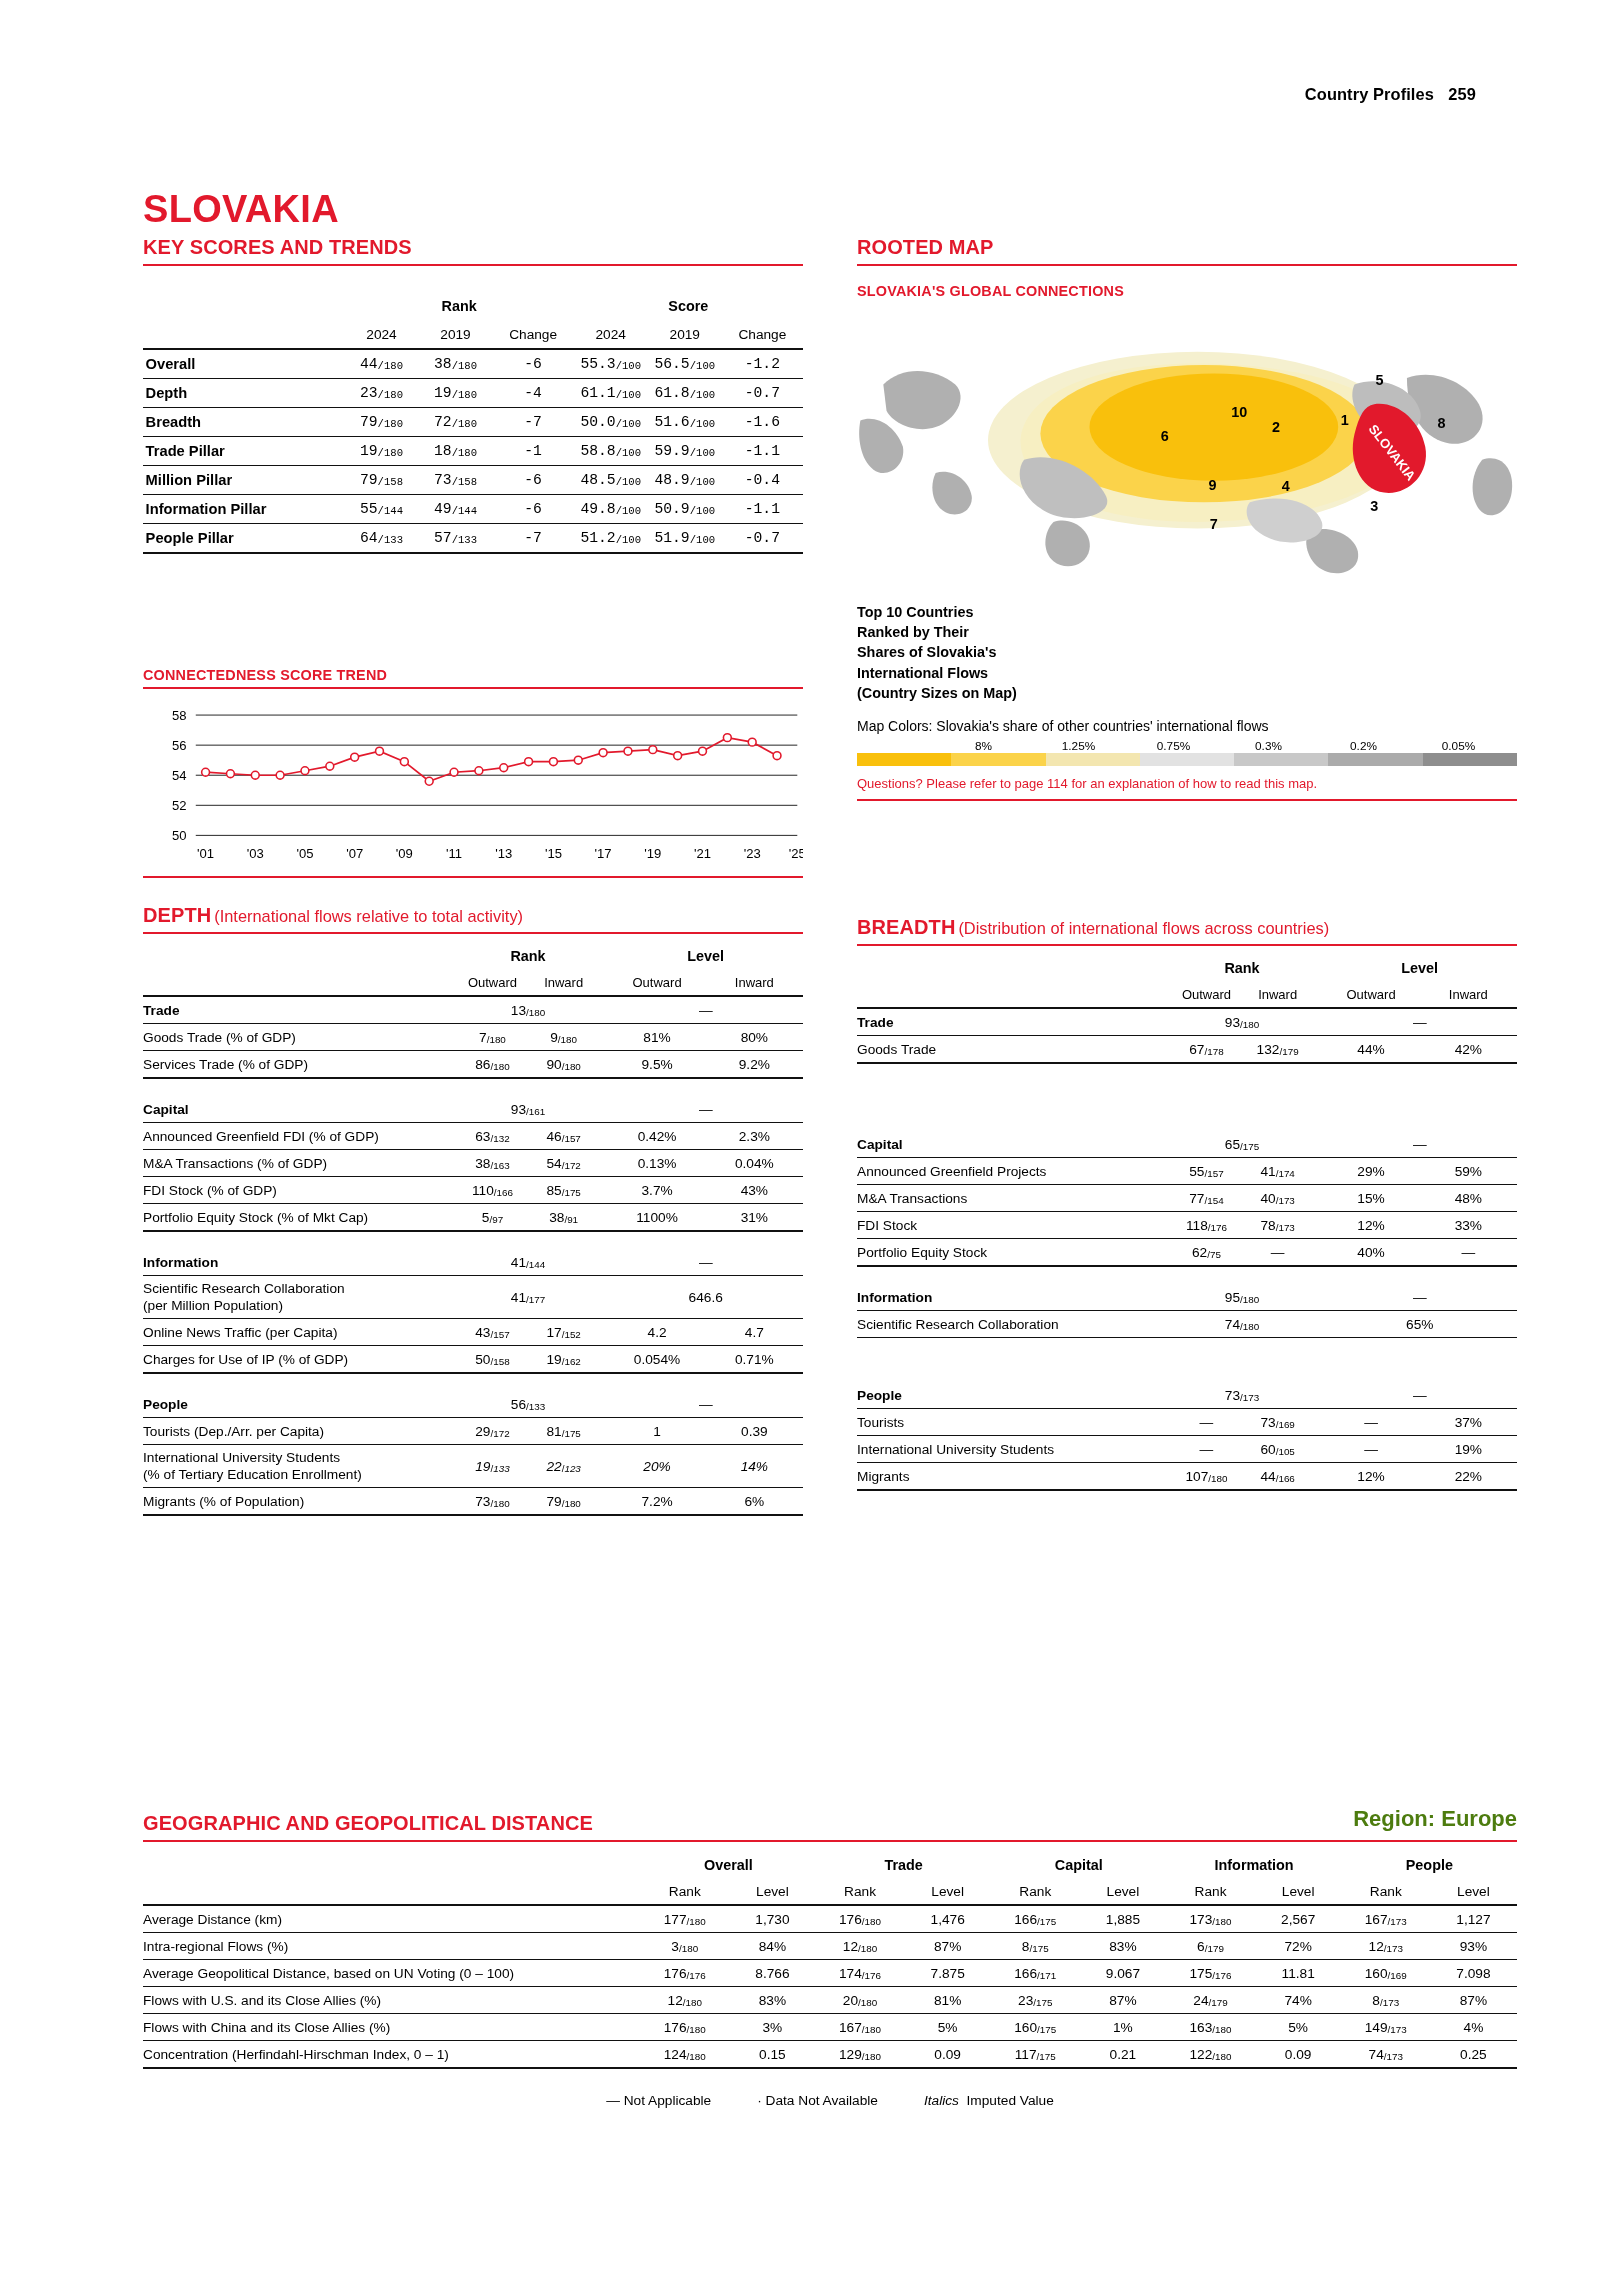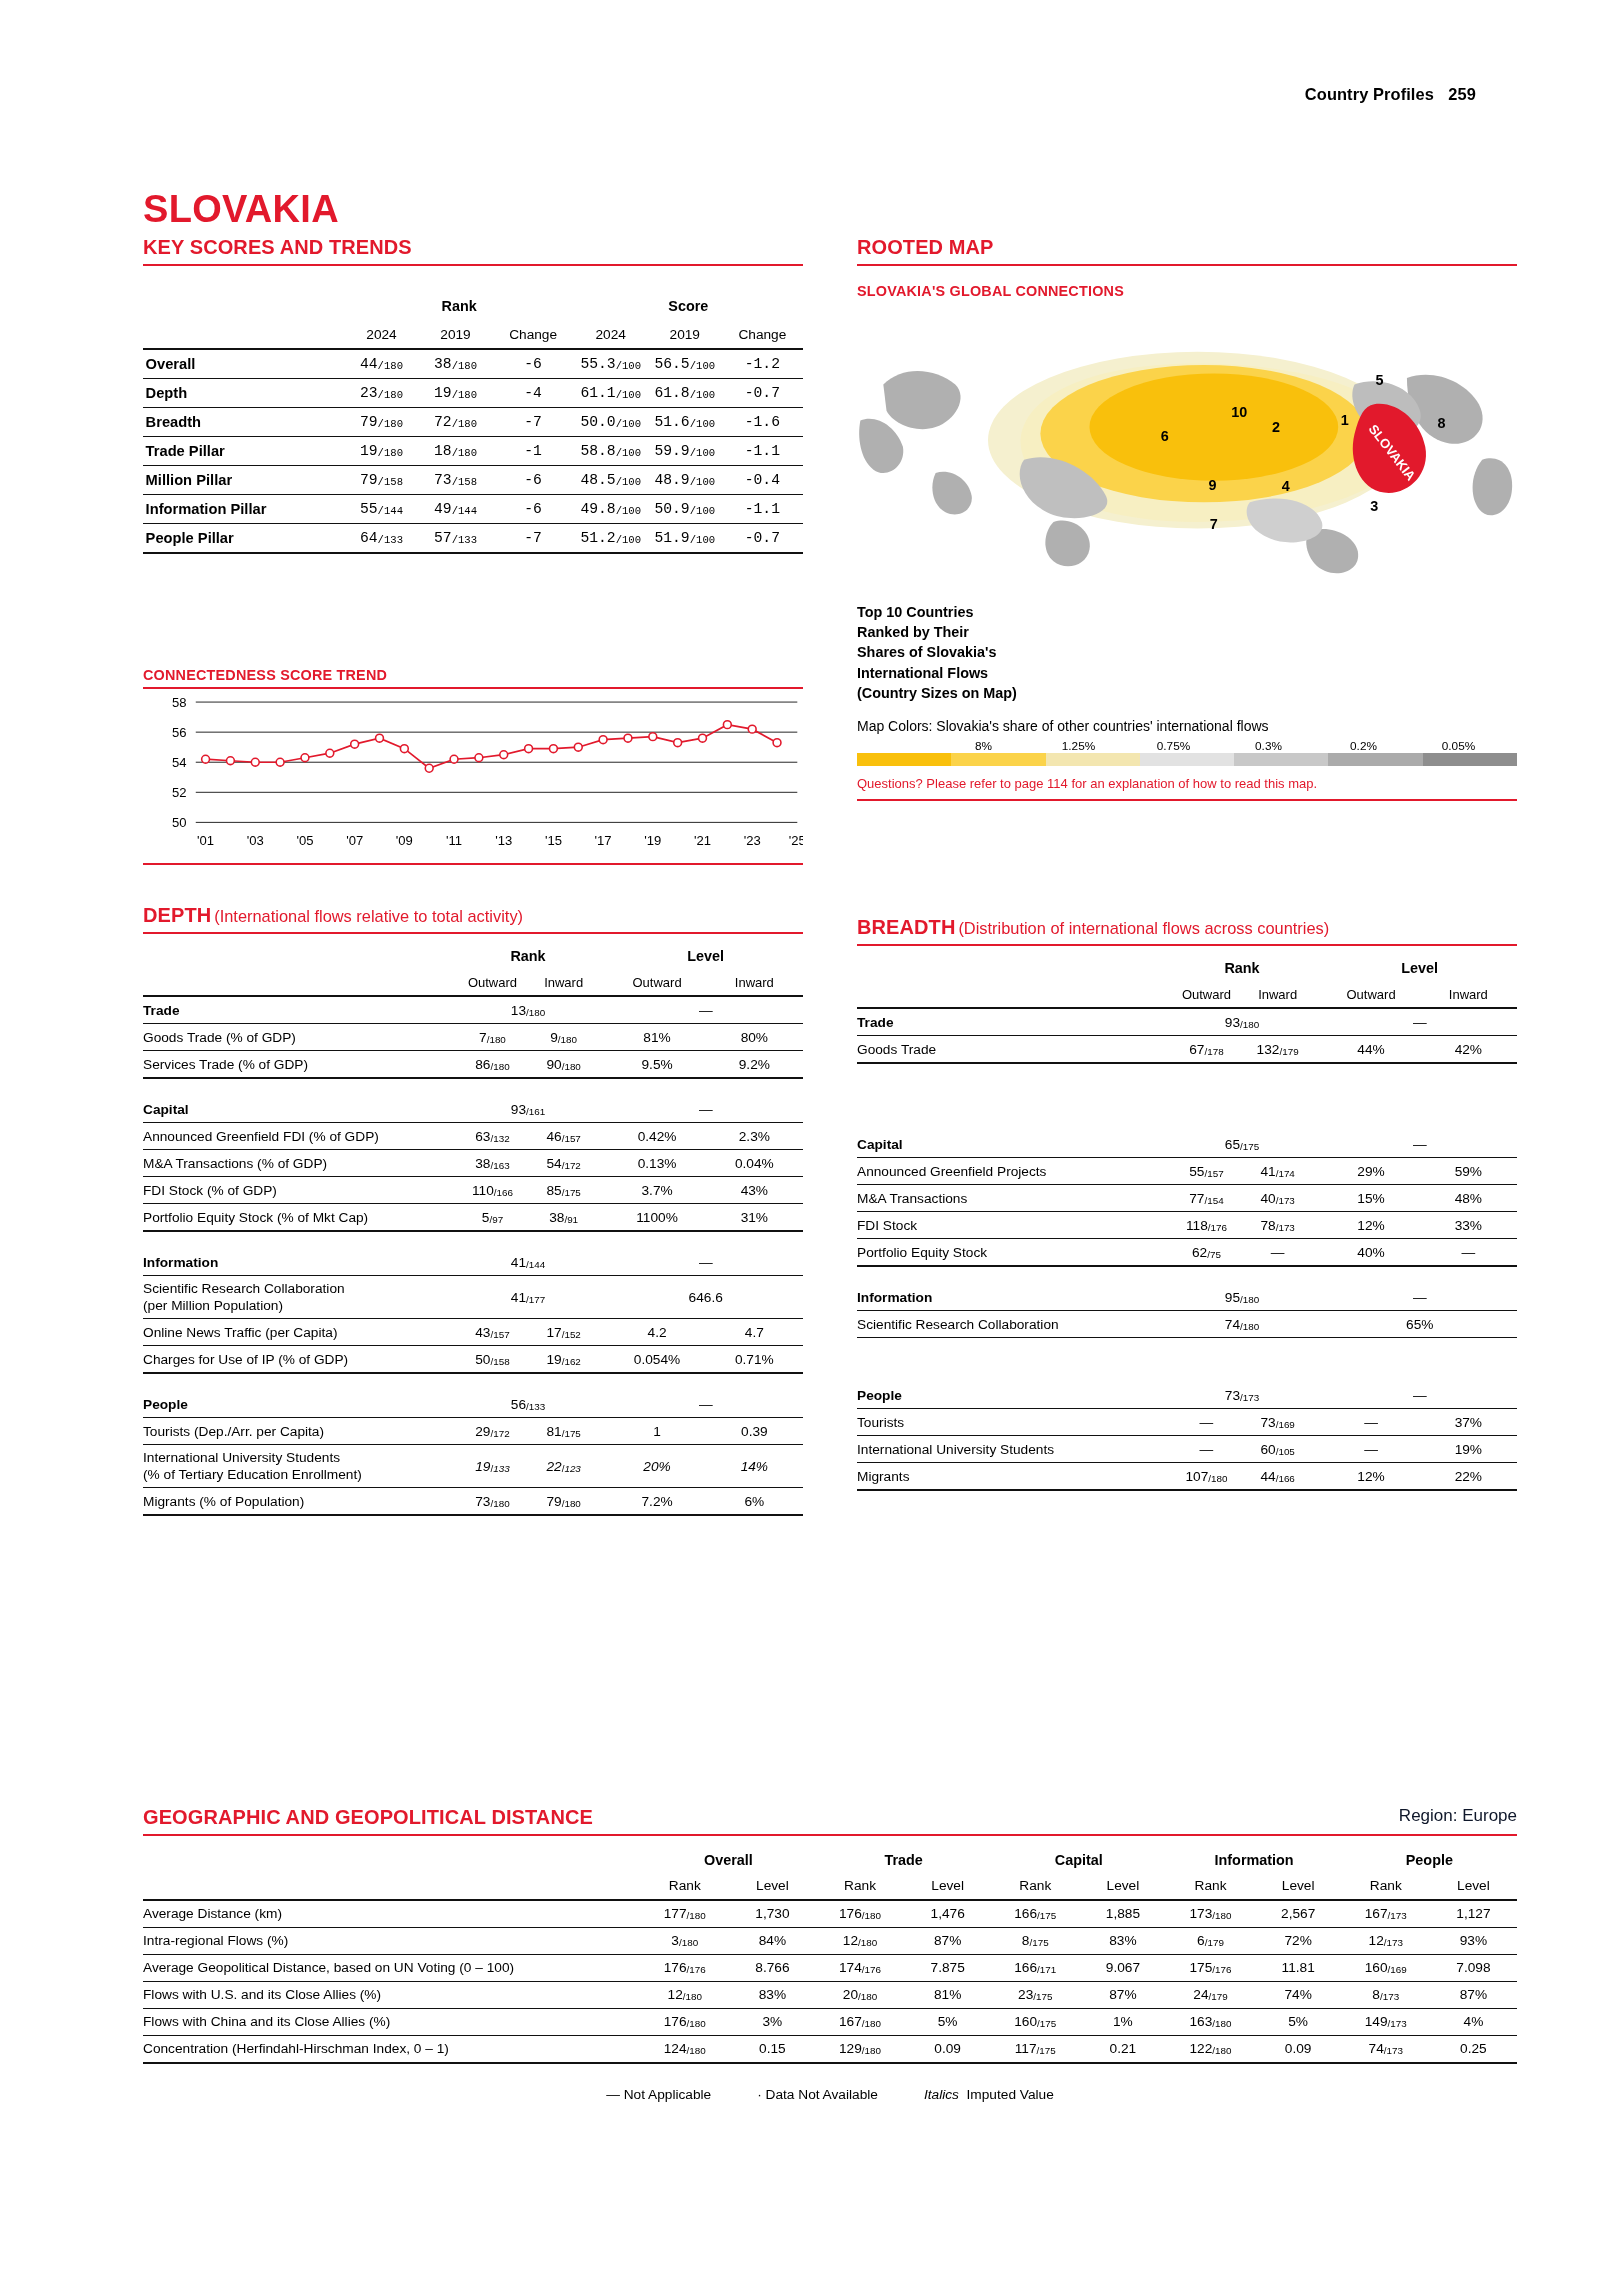--- a/index.html
+++ b/index.html
@@ -173,21 +173,21 @@
         <td class="num">-0.7</td>
       </tr>
     </tbody>
       </table>
   </div>
 
   <div class="col-left" style="top:667px;">
     <div style="border-bottom:2px solid #e2192c; padding-bottom:3.9px;">
       <span class="trend-title">CONNECTEDNESS SCORE TREND</span>
     </div>
-    <div style="position:relative; height:170px; text-decoration:underline;">
+    <div style="position:relative; height:170px; margin-top:13px;text-decoration:underline;">
       <svg width="660" height="170" viewBox="0 0 1008 260">
 
         <g stroke="#111" stroke-width="1.4">
           <line x1="80" y1="20" x2="1000" y2="20"></line>
           <line x1="80" y1="66" x2="1000" y2="66"></line>
           <line x1="80" y1="112" x2="1000" y2="112"></line>
           <line x1="80" y1="158" x2="1000" y2="158"></line>
           <line x1="80" y1="204" x2="1000" y2="204"></line>
         </g>
         <g font-size="20" font-family="Liberation Sans, sans-serif" fill="#000" text-anchor="end">
@@ -628,21 +628,21 @@
         <td class="c">12%</td>
         <td class="c">22%</td>
       </tr>
     </tbody>
       </table>
   </div>
 
   <div style="position:absolute; left:143px; top:1806px; width:1374px;">
     <div class="sec-rule" style="display:flex; align-items:flex-end; justify-content:space-between; padding-bottom:5.2px;">
       <span class="sec-h" style="padding:0;">GEOGRAPHIC AND GEOPOLITICAL DISTANCE</span>
-      <span style="font-size:17px; color:#0f172a; font-weight:normal; padding-bottom:2.6px;">Region: Europe</span>
+      <span style="font-size:22px; color:#4d7c0f; font-weight:bold; padding-bottom:2.6px;">Region: Europe</span>
     </div>
 
     <table class="geo" style="margin-top:10.5px;">
       <colgroup>
         <col style="width:497px;">
         <col style="width:88px;">
           <col style="width:87px;">
         <col style="width:88px;">
           <col style="width:87px;">
         <col style="width:88px;">

